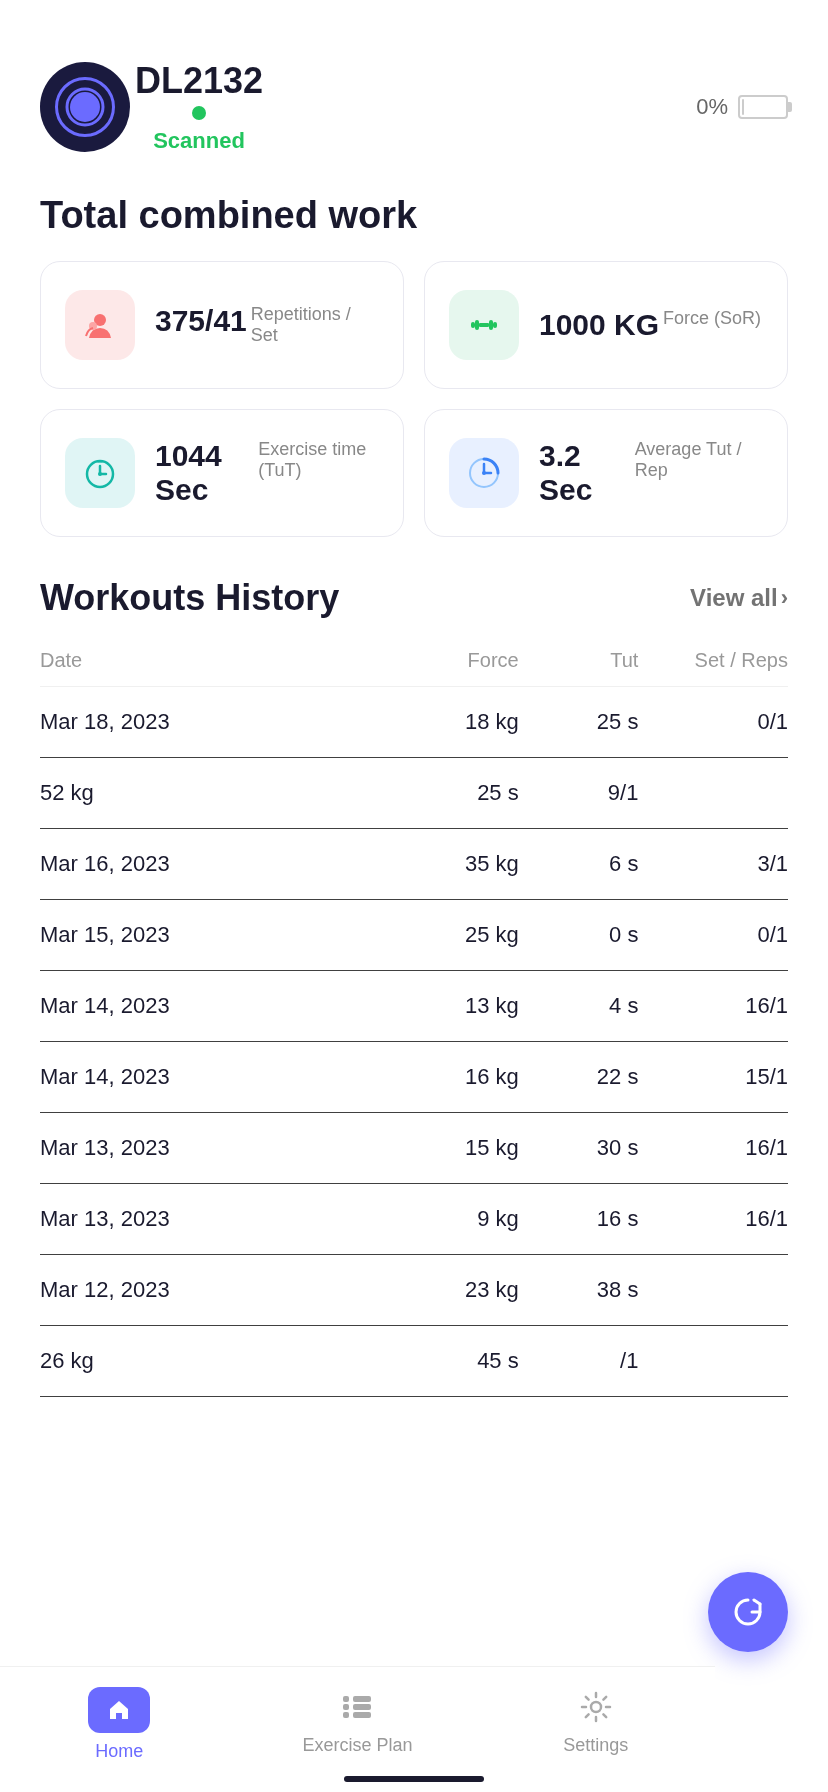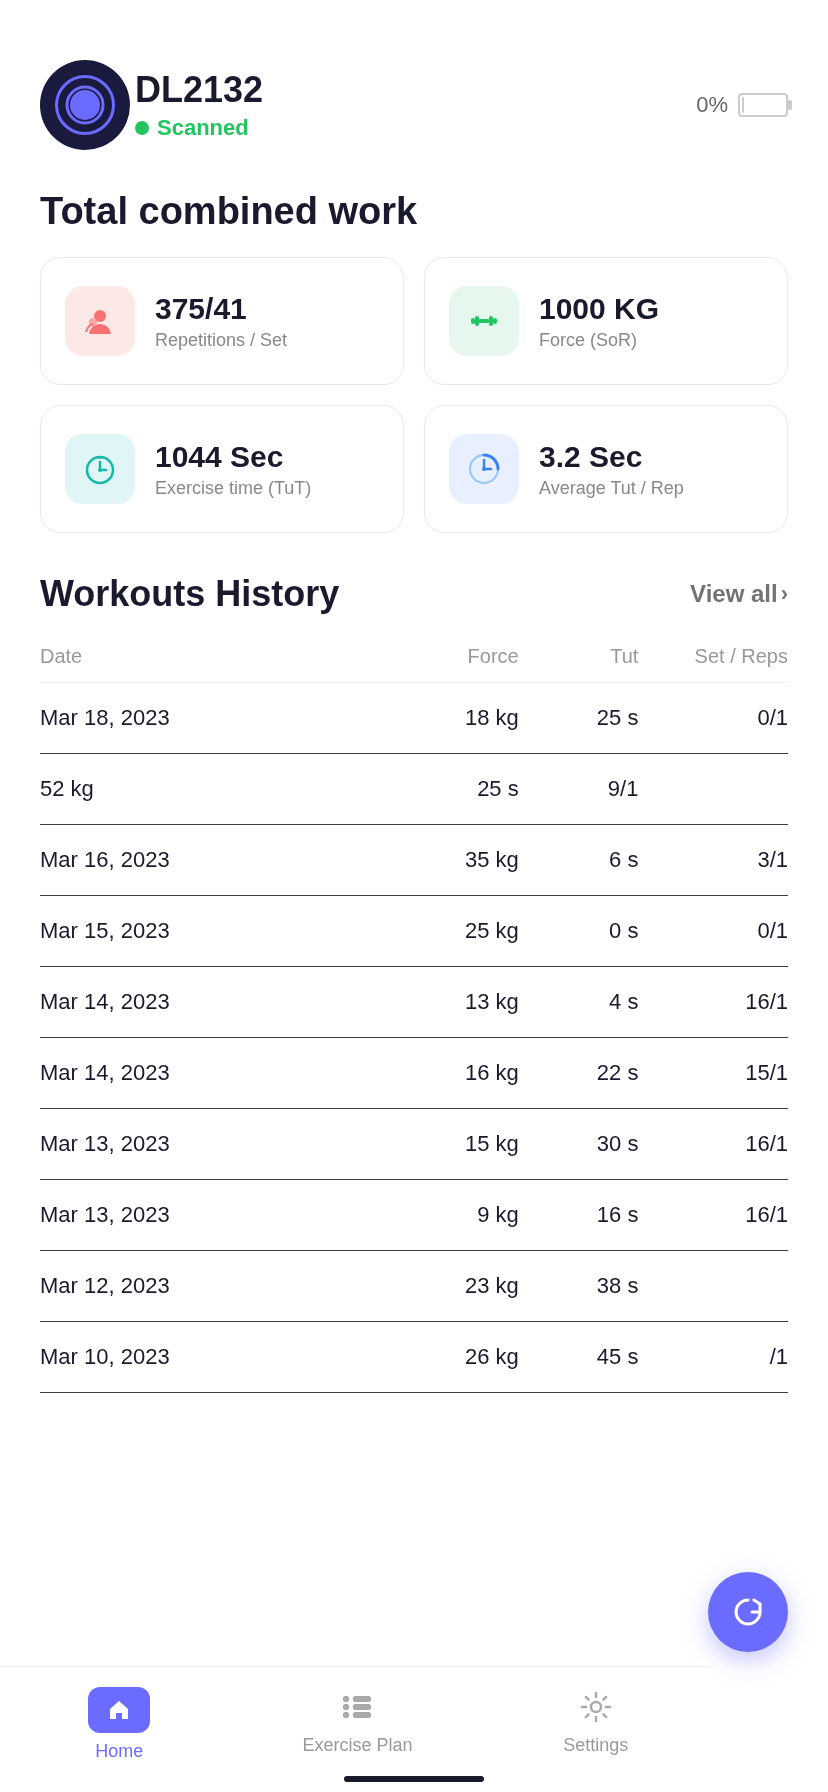--- a/index.html
+++ b/index.html
@@ -66,20 +66,21 @@
       font-weight: 700;
       color: #1a1a2e;
     }
     .scanned-badge {
       display: flex;
       align-items: center;
       gap: 8px;
       font-size: 22px;
       font-weight: 600;
       color: #22c55e;
+      flex-direction: column;
     }
     .scanned-dot {
       width: 14px;
       height: 14px;
       border-radius: 50%;
       background: #22c55e;
     }
     .battery-info {
       display: flex;
       align-items: center;
@@ -148,21 +149,21 @@
       justify-content: center;
       font-size: 30px;
       flex-shrink: 0;
     }
     .stat-icon.pink { background: #fde8e8; }
     .stat-icon.green { background: #e6f7ee; }
     .stat-icon.teal { background: #e0f5f5; }
     .stat-icon.blue { background: #e8f0ff; }
     .stat-text {
       display: flex;
-      flex-direction: column;
+      flex-direction: row;
       gap: 4px;
     }
     .stat-value {
       font-size: 30px;
       font-weight: 700;
       color: #1a1a2e;
     }
     .stat-label {
       font-size: 18px;
       color: #888;
@@ -472,21 +473,20 @@
   </div>
 
   <div class="table-row">
     <div class="table-cell">Mar 12, 2023</div>
     <div class="table-cell">23 kg</div>
     <div class="table-cell">38 s</div>
     <div class="table-cell"></div>
   </div>
 
   <div class="table-row">
-    <div class="table-cell">Mar 10, 2023</div>
     <div class="table-cell">26 kg</div>
     <div class="table-cell">45 s</div>
     <div class="table-cell">/1</div>
   </div>
 </div>
 
 <div class="fab">
   <svg width="36" height="36" viewBox="0 0 36 36" fill="none">
     <path d="M18 6 C11.4 6 6 11.4 6 18 C6 24.6 11.4 30 18 30 C24.6 30 30 24.6 30 18" stroke="white" stroke-width="3" stroke-linecap="round" fill="none"></path>
     <path d="M30 10 L30 18 L22 18" stroke="white" stroke-width="3" stroke-linecap="round" stroke-linejoin="round" fill="none"></path>

